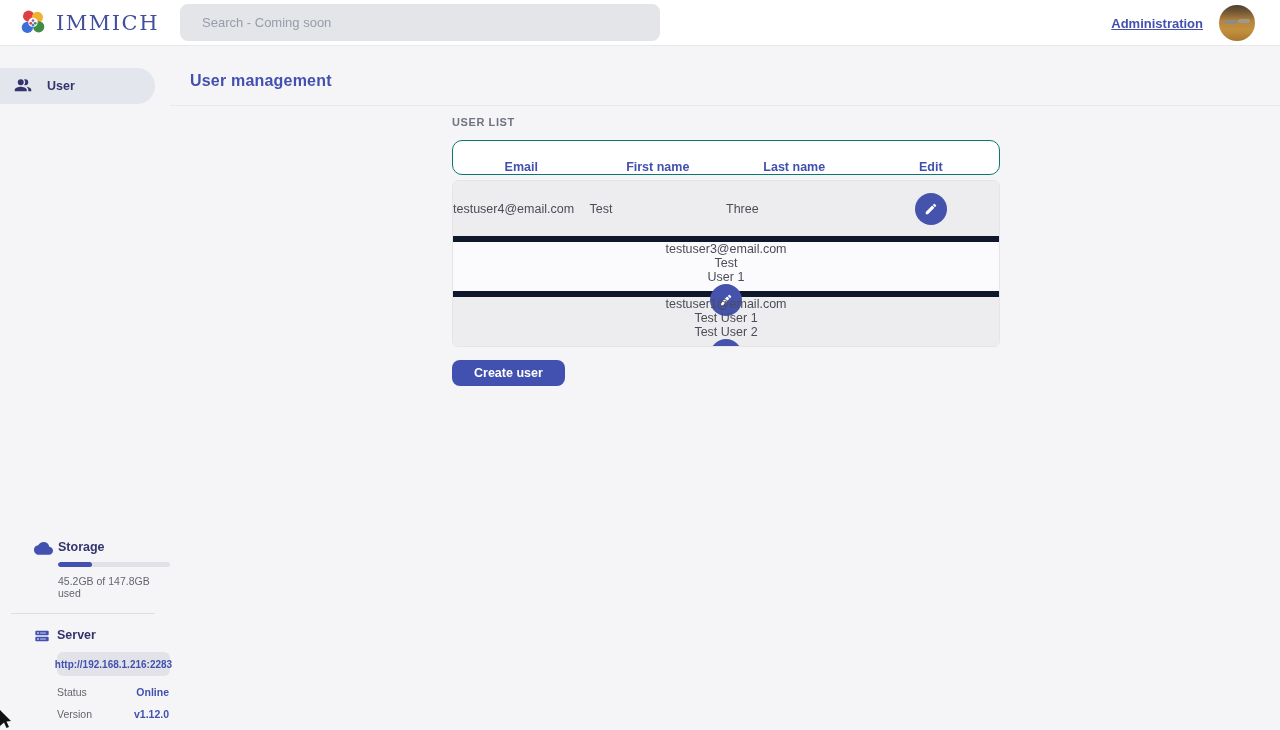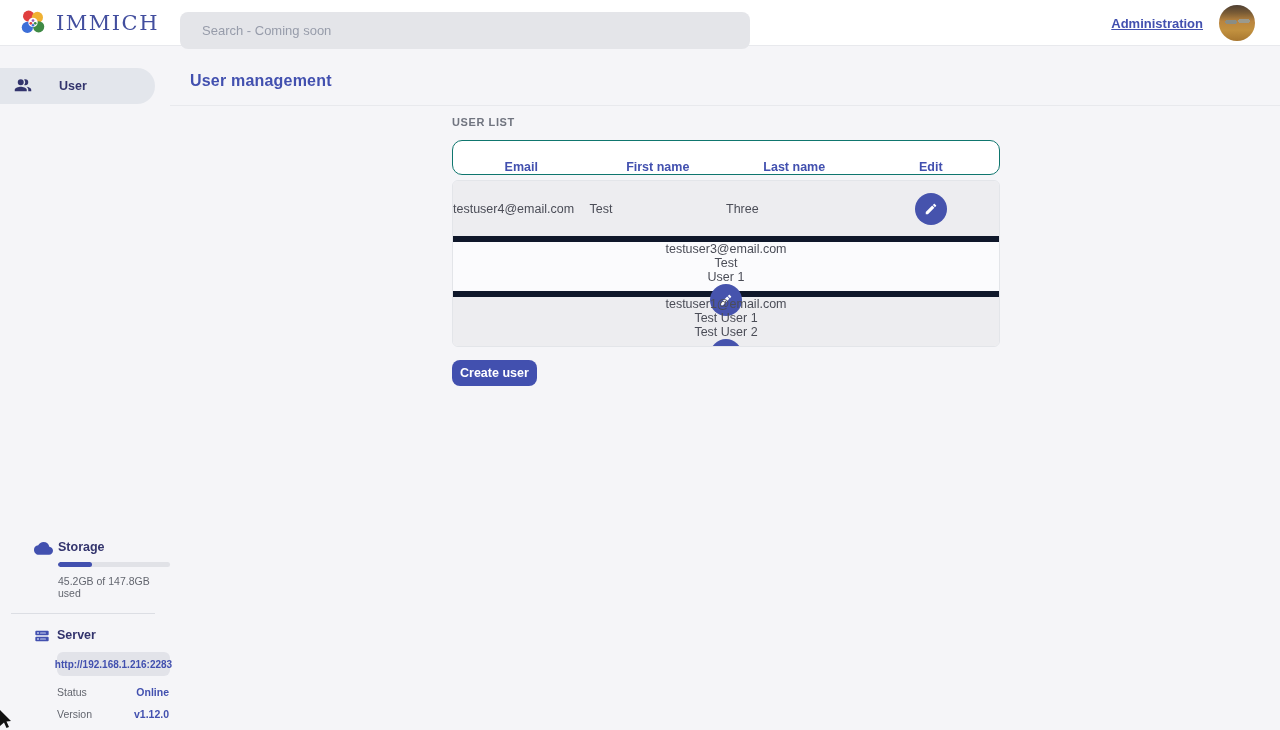--- a/index.html
+++ b/index.html
@@ -17,21 +17,21 @@
     background:#ffffff; border-bottom:1px solid #e8e9ed;
     display:flex; align-items:center;
   }
   .brand { display:flex; align-items:center; gap:8px; margin-left:18px; }
   .brand-logo { width:30px; height:30px; }
   .brand-name {
     font-family:"DejaVu Serif", serif;
     font-size:21px; letter-spacing:1.5px; color:#424e9e; font-weight:500;
   }
   .search-wrap {
-    position:absolute; left:180px; top:4px; width:570px; height:37px;margin-top:8px;
+    position:absolute; left:180px; top:4px; width:480px; height:37px;
   }
   .search-input {
     width:100%; height:100%; background:#e4e5e9; border:none; outline:none;
     border-radius:8px; padding-left:22px; font-size:13px; color:#55596a;
     font-family:"Liberation Sans", sans-serif;
   }
   .search-input::placeholder { color:#979caa; opacity:1; }
   .topbar-right {
     position:absolute; right:25px; top:0; height:46px;
     display:flex; align-items:center; gap:16px;
@@ -53,21 +53,21 @@
   .sidebar {
     position:absolute; top:46px; left:0; width:170px; height:684px;
     background:#f5f5f8;
   }
   .side-item {
     margin-top:22px; width:155px; height:36px;
     background:#e3e6ec; border-radius:0 18px 18px 0;
     display:flex; align-items:center; cursor:pointer;
   }
   .side-item .icn { margin-left:14px; display:flex; }
-  .side-item .lbl { margin-left:27px; font-size:12.5px; font-weight:bold; color:#33346d; }
+  .side-item .lbl { margin-left:15px; font-size:12.5px; font-weight:bold; color:#33346d; }
 
   .side-bottom { position:absolute; bottom:10px; left:0; width:170px; }
   .group-row { display:flex; align-items:flex-start;padding-left:20px; }
   .group-icn { width:43px; display:flex; justify-content:flex-start; padding-left:14px; }
   .group-title { font-size:12.5px; font-weight:bold; color:#33346d; }
 
   .storage-bar {
     width:112px; height:5px; border-radius:3px; background:#e1e2e7;
     margin-top:8px; overflow:hidden;
   }
@@ -113,21 +113,21 @@
   .tr.odd { background:#ededf0; }
   .tr.even { background:#fbfbfd; }
   .tr + .tr { border-top:6px solid #0f172a;flex-direction:column; }
   .td { flex:1; font-size:12.5px; color:#4b4d57; }
   .td-edit { flex:1; display:flex; justify-content:center; }
   .edit-btn {
     width:32px; height:32px; border-radius:50%; background:#4653ad; border:none;
     display:flex; align-items:center; justify-content:center; cursor:pointer;
   }
   .create-btn {
-    margin-top:13px; height:26px; padding:0 8px;
+    margin-top:13px; height:26px; padding:0 22px;
     background:#4250af; color:#ffffff; border:none; border-radius:8px;
     font-size:12.5px; font-weight:bold; cursor:pointer;
     font-family:"Liberation Sans", sans-serif;
   }
 
   .cursor {
     position:absolute; left:0px; bottom:0px; width:16px; height:20px;
     pointer-events:none;
   }
 </style>

